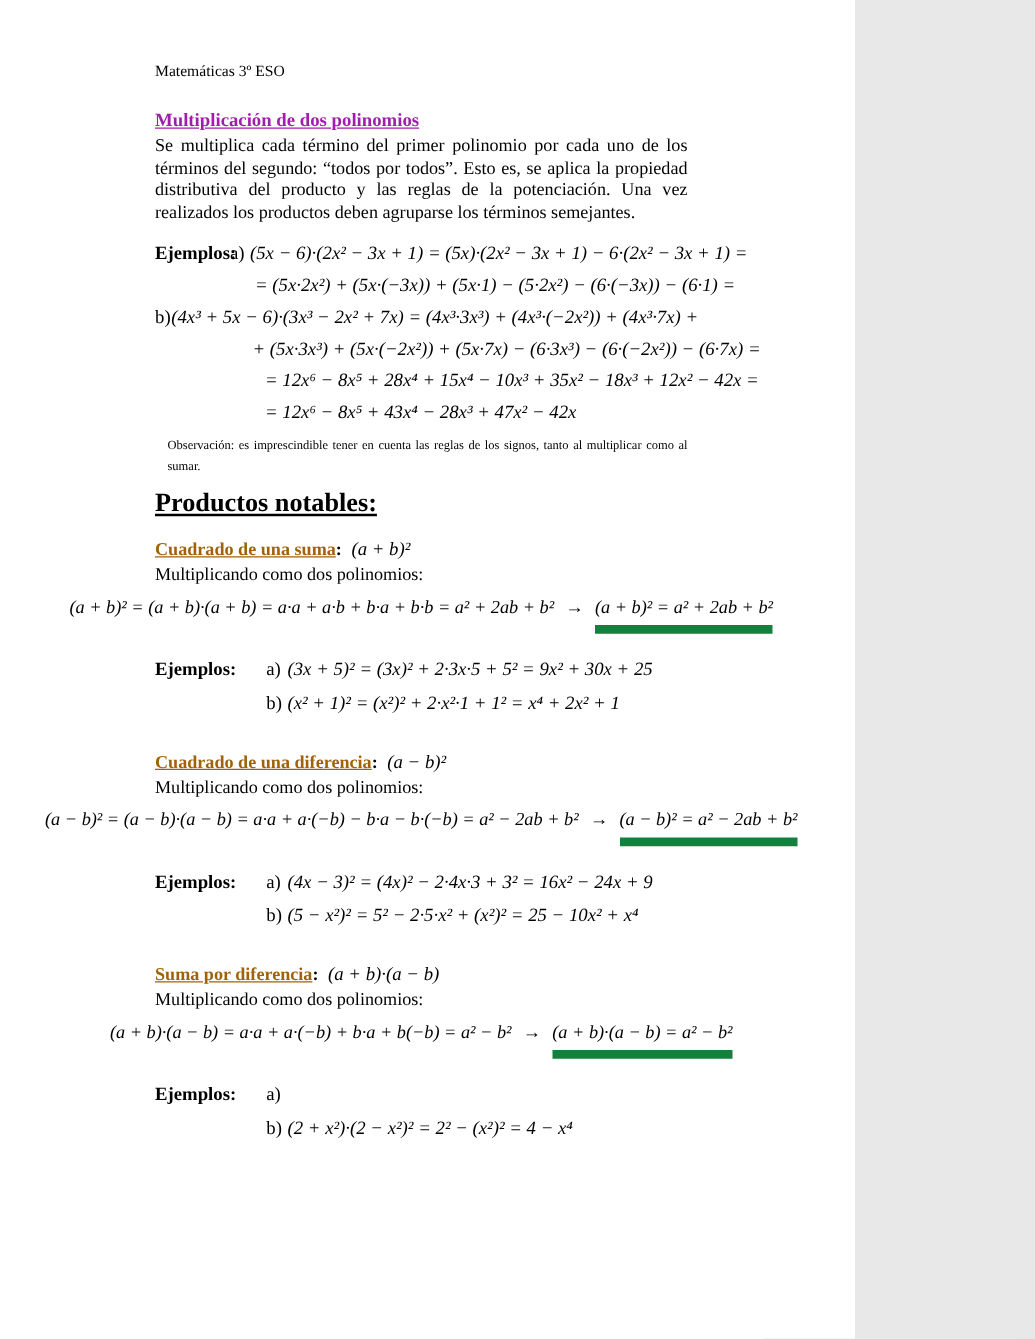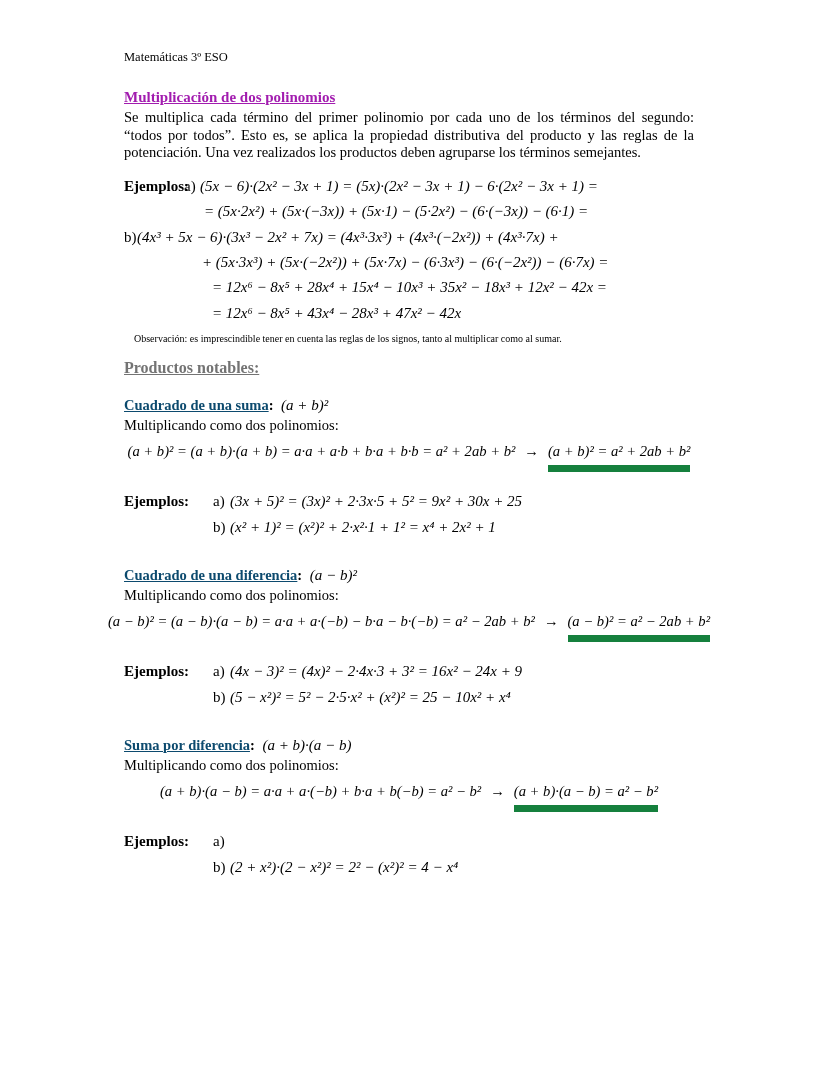--- a/index.html
+++ b/index.html
@@ -1,18 +1,18 @@
 <!DOCTYPE html>
 <html><head>
 <meta charset="utf-8">
 <style>
   html,body{margin:0;padding:0;background:#e8e8e8;}
   .page{
     position:relative;
-    width:828px;height:1071px;
+    width:684px;height:1071px;
     background:#ffffff;
     box-sizing:border-box;
     padding:50px 134px 0 124px;
     font-family:"Liberation Serif", serif;
     color:#000;
     overflow:hidden;
   }
   .doc-header{font-size:12.5px;line-height:14px;margin:0 0 0 0;}
   .h-blue{
     color:#a21caf;font-weight:bold;font-size:15px;line-height:18px;
@@ -26,27 +26,27 @@
   .intro-block{margin-top:12px;}
   .lbl-bold{font-weight:bold;font-style:normal;}
   .w60{width:60px;flex:0 0 60px;}
   .w16{width:16px;flex:0 0 16px;font-style:normal;}
   .w13{width:13px;flex:0 0 13px;font-style:normal;}
   .ind80{padding-left:80px;}
   .ind78{padding-left:78px;}
   .ind88{padding-left:88px;}
   .obs{font-size:10px;line-height:17.6px;text-align:justify;margin-top:4px;margin-left:10px;}
   .h-orange{
-    color:#737373;font-weight:bold;font-size:16px;line-height:25px;
+    color:#000000;font-weight:bold;font-size:21px;line-height:25px;
     text-decoration:underline;margin-top:7px;
   }
   .sect{margin-top:24px;}
   .sect-first{margin-top:15px;}
   .sect-title-row{font-size:14.5px;line-height:20px;white-space:nowrap;}
-  .sect-title{color:#0c4a6e;font-weight:bold;text-decoration:underline;}
+  .sect-title{color:#a16207;font-weight:bold;text-decoration:underline;}
   .sect-colon{font-weight:bold;}
   .sect-formula{font-style:italic;font-size:15px;margin-left:4px;}
   .sect-sub{font-size:14.5px;line-height:18px;margin-top:1px;}
   .deriv-row{font-size:14.6px;line-height:22px;margin-top:6px;white-space:nowrap;display:flex;align-items:baseline;justify-content:center;}
   .arrow{margin:0 9px;font-style:normal;}
   .result{padding-bottom:3px;border-bottom:7px solid #15803d;}
   .ex-rows{margin-top:16px;}
   .ex-row{font-size:15px;line-height:26.5px;white-space:nowrap;display:flex;}
   .w89{width:89px;flex:0 0 89px;}
   .exlbl{font-weight:bold;font-style:normal;}

